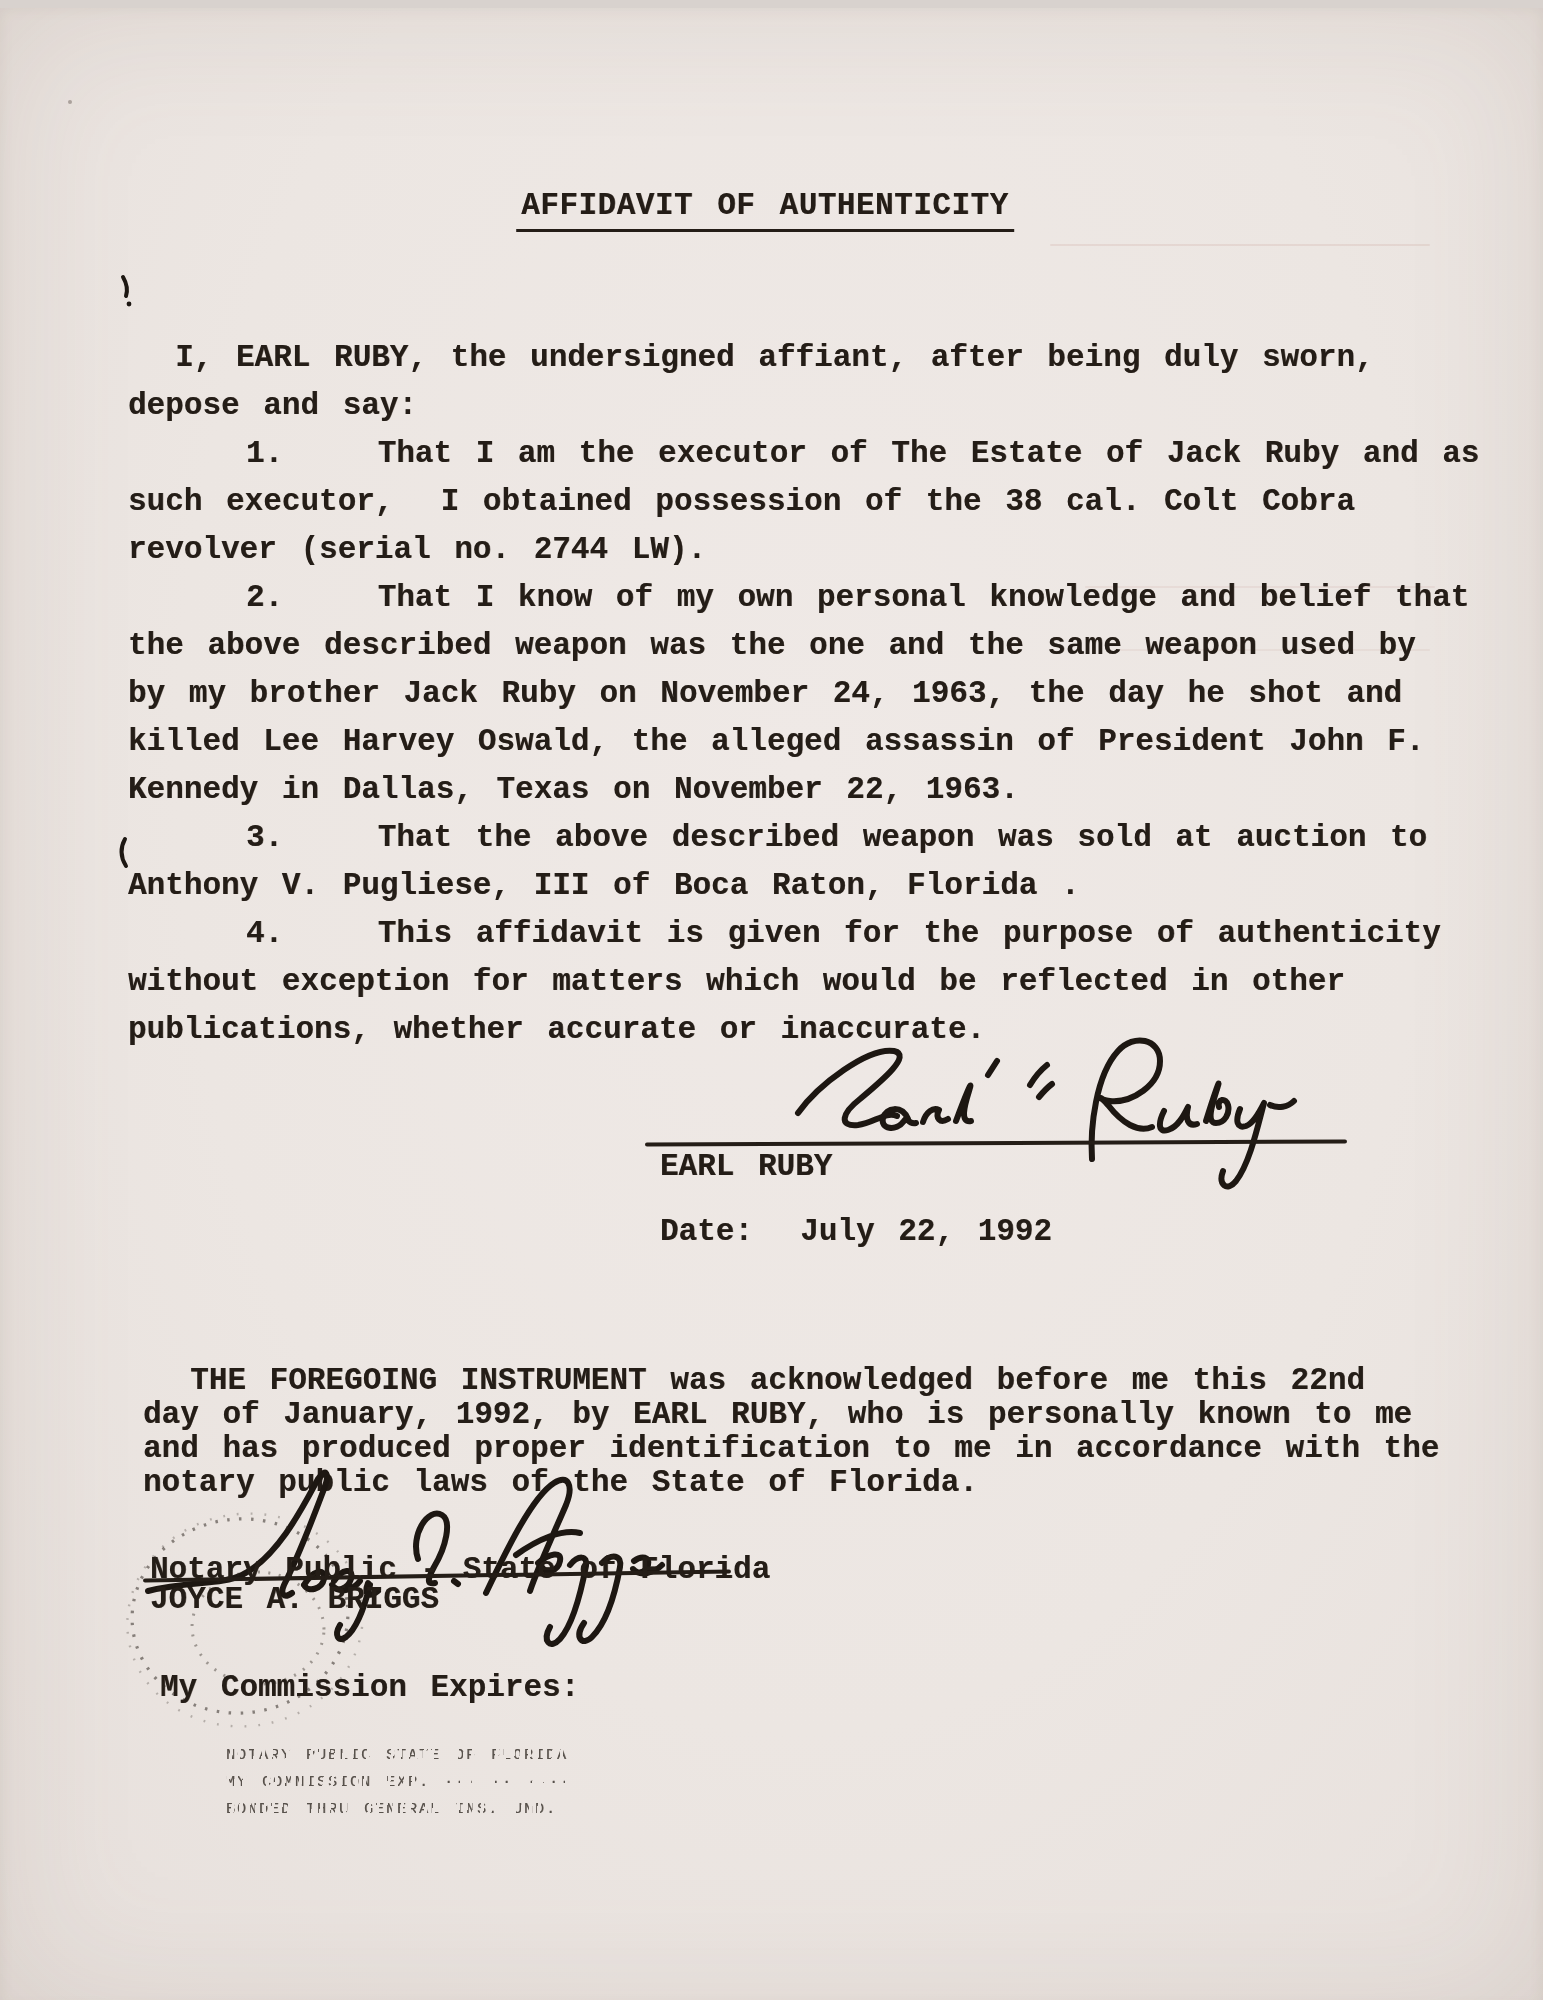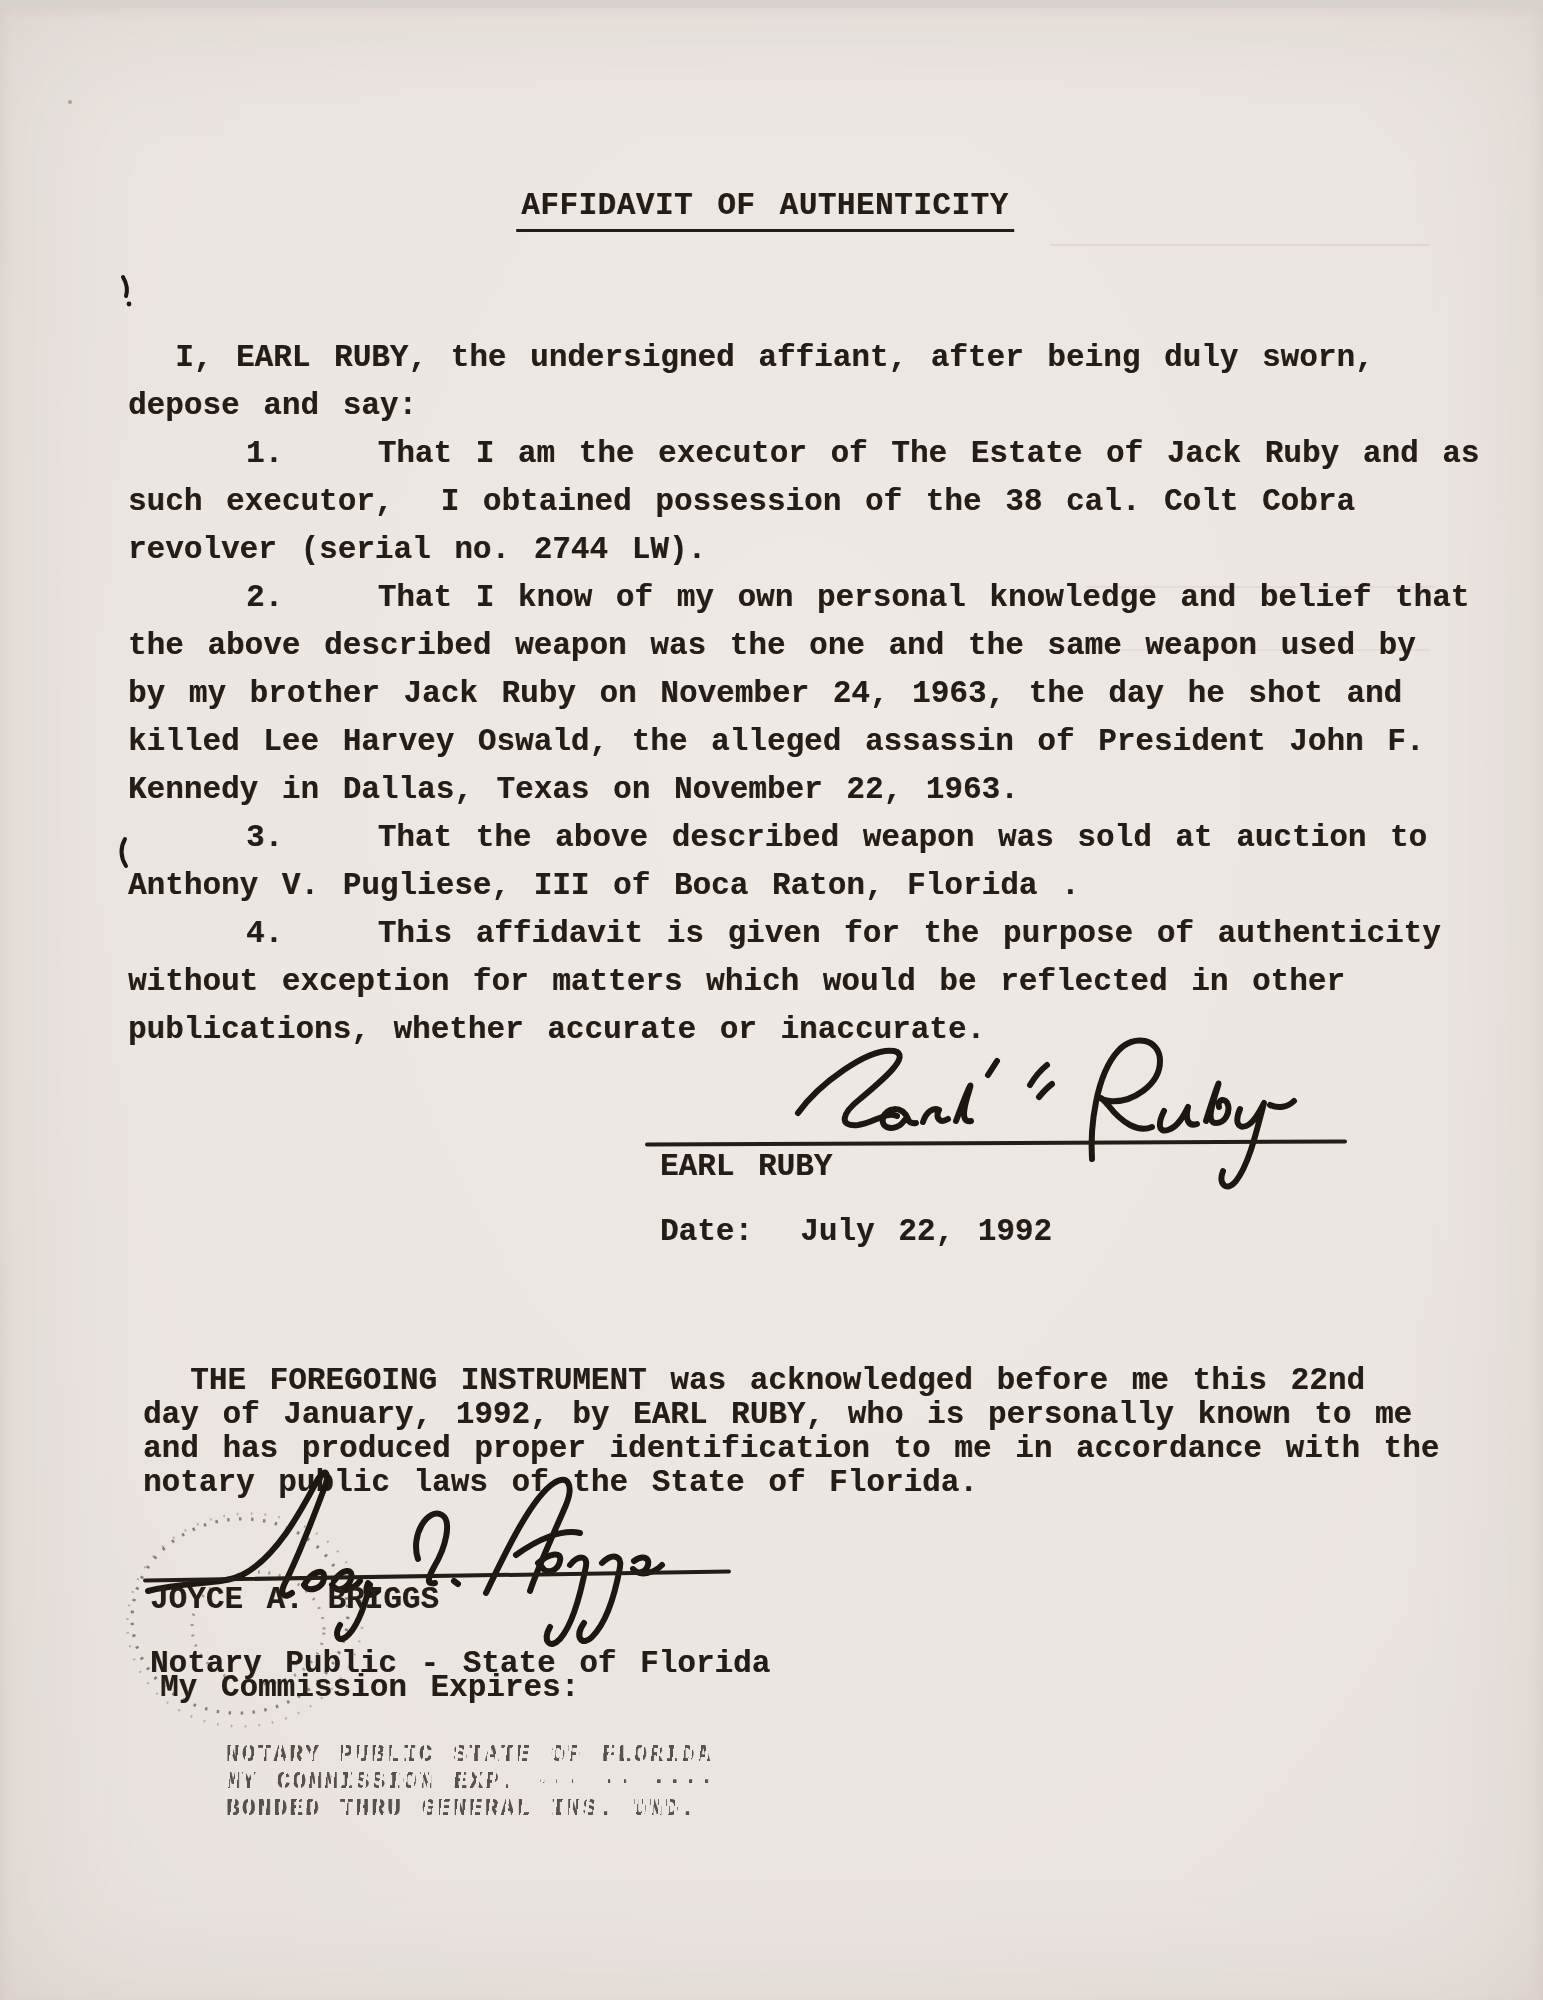--- a/index.html
+++ b/index.html
@@ -29,31 +29,31 @@
     letter-spacing:0.5px;
   }
   .dbl > div{line-height:48px;height:48px;}
   .sgl > div{line-height:34px;height:34px;}
   .body-block{top:326px;left:128px;}
   .venue-block{top:1268px;left:128px;}
   .ack-block{top:1356px;left:143px;}
   .earl-typed{top:1141px;left:660px;}
   .date-line{top:1206px;left:660px;}
   .joyce-typed{top:1574px;left:150px;}
-  .notary-title{top:1638px;left:150px;}
+  .notary-title{top:1544px;left:150px;}
   .commission{top:1662px;left:160px;}
   .sigline{position:absolute;background:#241d17;border-radius:2px;}
   .earl-line{left:645px;top:1133px;width:702px;height:4px;transform:rotate(-0.25deg);}
   .joyce-line{left:143px;top:1566px;width:588px;height:4px;transform:rotate(-0.9deg);}
   .sig-svg,.seal-svg{position:absolute;}
   .sig-svg path{fill:none;stroke:#1d1712;stroke-width:6;stroke-linecap:round;stroke-linejoin:round;}
   .seal-svg ellipse{fill:none;stroke:#2a231c;}
   .stamp-text{
     top:1734px;left:226px;
-    font-size:23px;line-height:27px;font-weight:700;
+    font-size:15px;line-height:27px;font-weight:400;
     letter-spacing:2px;word-spacing:3px;
     color:#2e2822;opacity:0.78;
     filter:blur(0.5px);
     -webkit-mask-image:repeating-linear-gradient(97deg,#000 0 5px,transparent 5px 8px);
     mask-image:repeating-linear-gradient(97deg,#000 0 5px,transparent 5px 8px);
   }
   .stamp-text > div{height:27px;}
   .streak{position:absolute;height:2px;border-radius:1px;}
   .streak1{left:1050px;top:236px;width:380px;background:rgba(196,146,134,0.18);}
   .streak2{left:1085px;top:578px;width:350px;background:rgba(196,152,140,0.14);}

